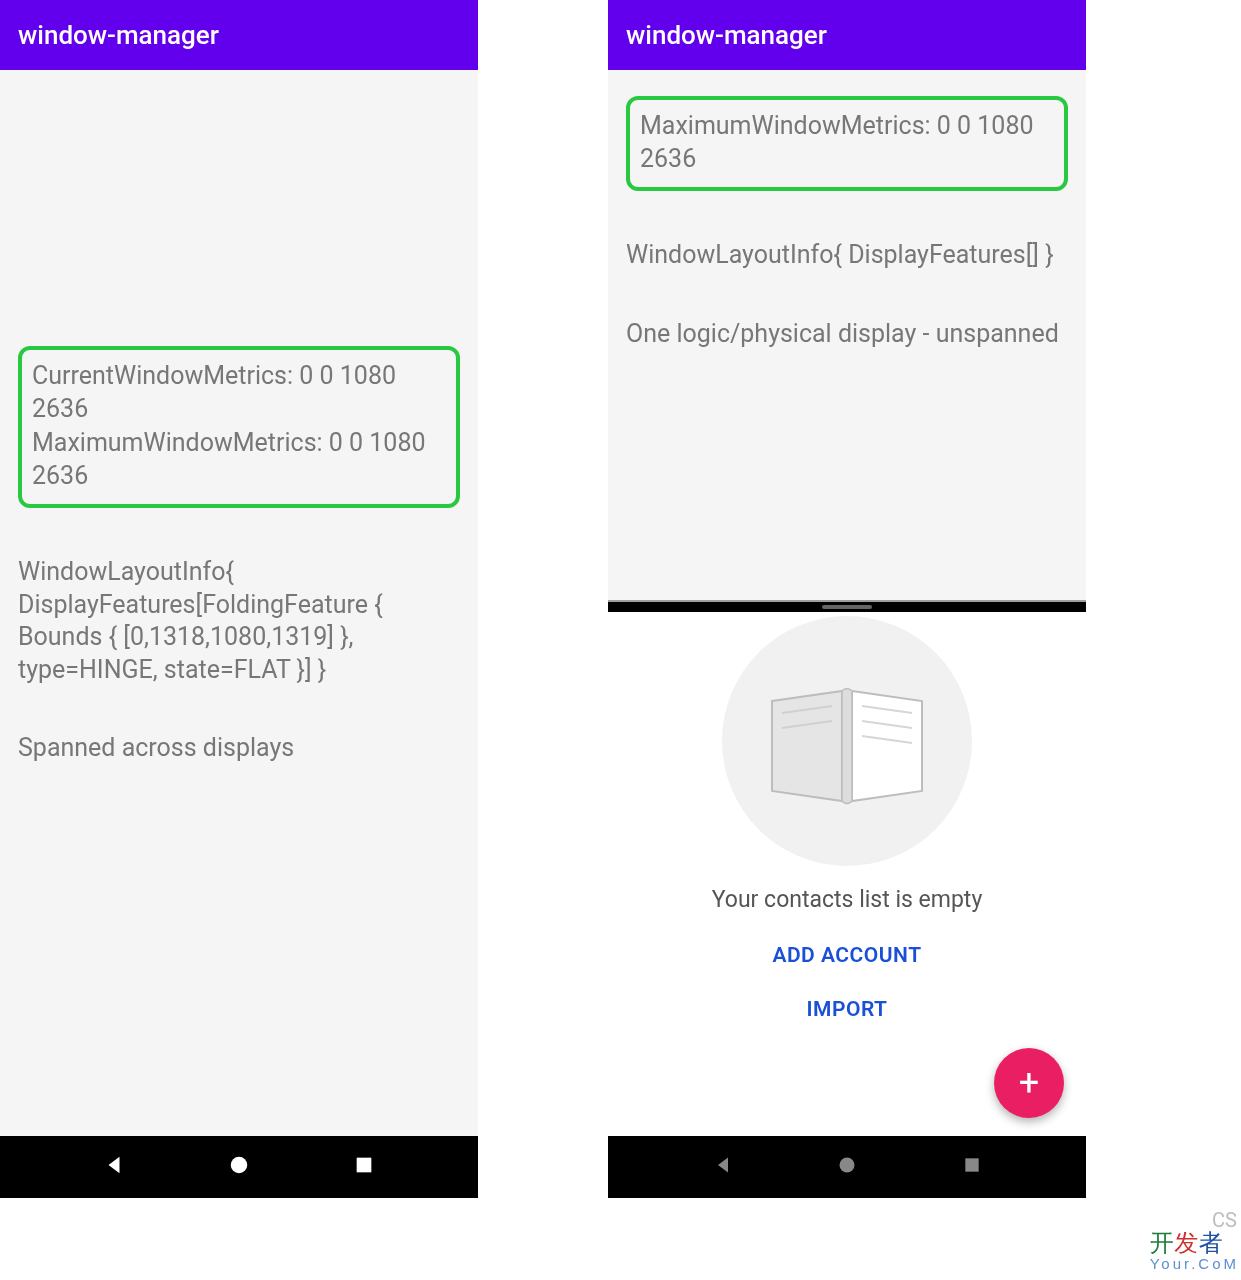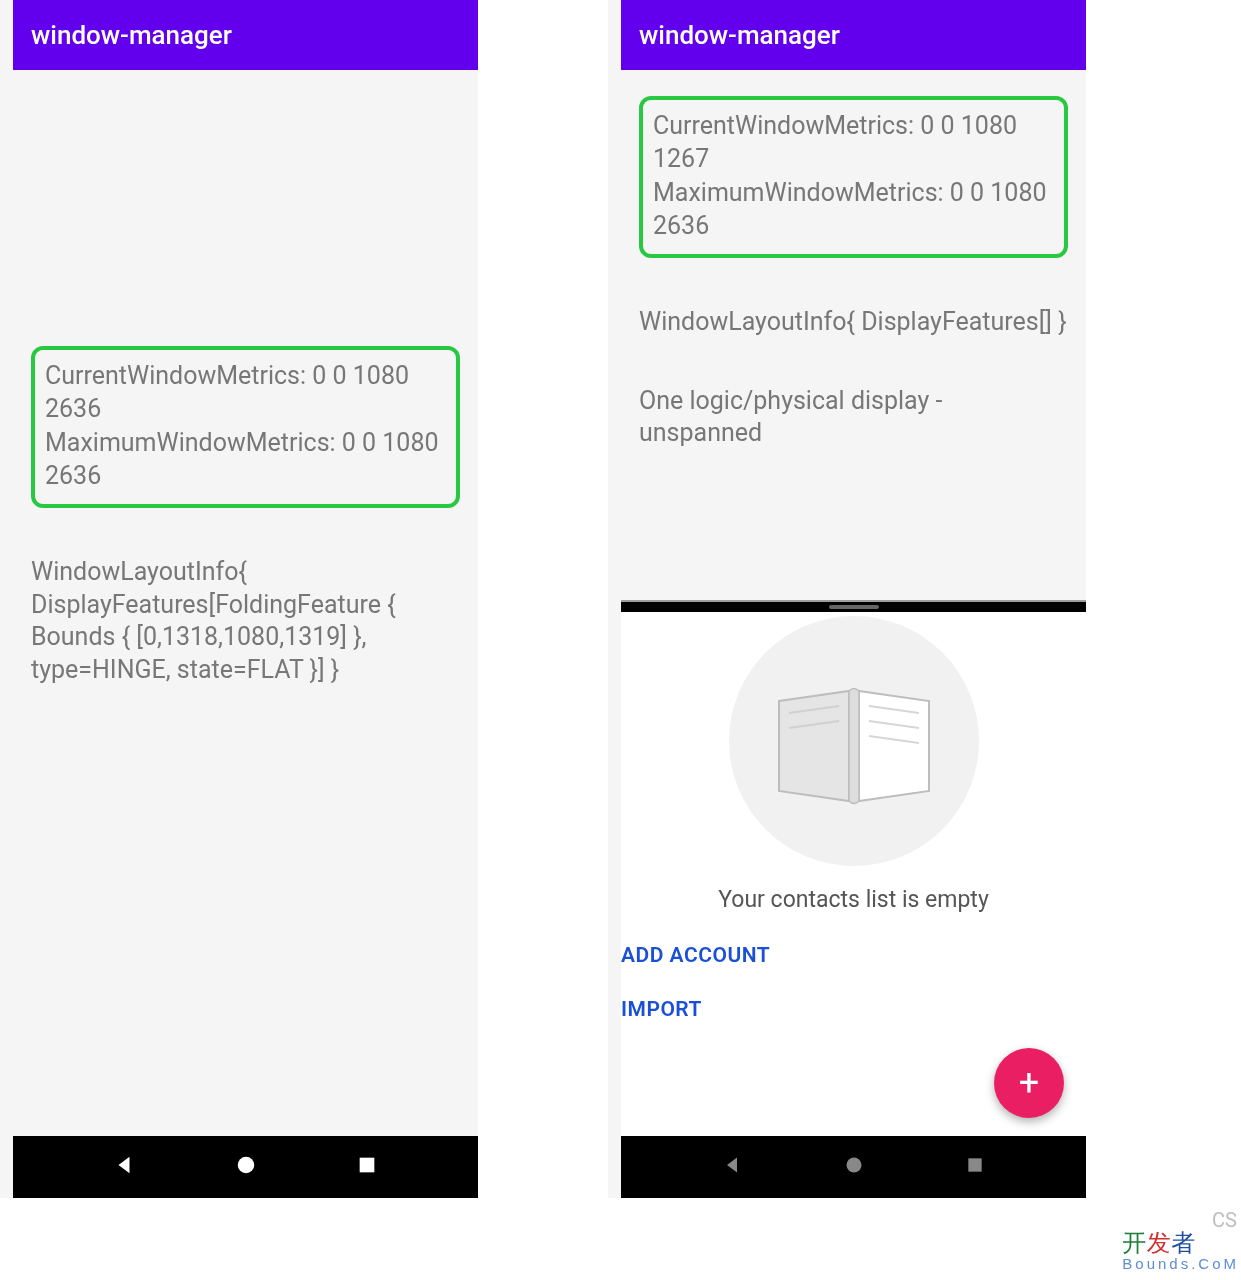--- a/index.html
+++ b/index.html
@@ -12,21 +12,20 @@
     overflow: hidden;
   }
   .phones { display: flex; gap: 110px; padding-left: 0px; }
   .phone {
     width: 478px;
     height: 1198px;
     background: #f5f5f5;
     position: relative;
     display: flex;
     flex-direction: column;
-    padding-left: 13px;
   }
   .phone.right { width: 478px; margin-left: 20px; }
   .appbar {
     background: #6200ee;
     color: #ffffff;
     padding: 20px 18px;
     font-size: 26px;
     font-weight: 500;
   }
   .content {
@@ -80,21 +79,21 @@
   .book-icon-wrap {
     display:flex; justify-content:center; padding-top:4px;
   }
   .book-bg {
     width: 250px; height:250px; border-radius:50%;
     background:#f1f1f1; display:flex; align-items:center; justify-content:center;
   }
   .empty-msg {
     text-align:center; color:#555; font-size:23px; margin-top:20px;
   }
-  .contacts-buttons { text-align:left; margin-top:28px; }
+  .contacts-buttons { text-align:center; margin-top:28px; }
   .contacts-buttons .btn {
     color:#1a4fd8; font-weight:600; font-size:21px; letter-spacing:0.5px;
     display:block; margin:30px auto; cursor:pointer;
   }
   .fab {
     position:absolute; right:22px; bottom:80px;
     width:70px; height:70px; border-radius:50%;
     background:#e91e63; color:#fff; font-size:36px;
     display:flex; align-items:center; justify-content:center;
     box-shadow:0 4px 10px rgba(0,0,0,0.3); cursor:pointer;
@@ -125,20 +124,21 @@
     <div class="appbar">
       <span>window-manager</span>
     </div>
     <div class="content">
       <div class="spacer-left"></div>
       <div class="green-box">
         <div class="metrics-line">CurrentWindowMetrics: 0 0 1080 2636</div>
         <div class="metrics-line">MaximumWindowMetrics: 0 0 1080 2636</div>
       </div>
       <div class="block">WindowLayoutInfo{ DisplayFeatures[FoldingFeature { Bounds { [0,1318,1080,1319] }, type=HINGE, state=FLAT }] }</div>
+      <div class="block">Spanned across displays</div>
     </div>
     <div class="navbar">
       <span>
         <svg width="22" height="22" viewBox="0 0 24 24">
             <path class="nav-icon" d="M18 3 L6 12 L18 21 Z"></path>
           </svg>
       </span>
       <span>
         <svg width="22" height="22" viewBox="0 0 24 24">
             <circle class="nav-icon" cx="12" cy="12" r="9"></circle>
@@ -152,21 +152,20 @@
     </div>
   </div>
 
   <div class="phone right">
     <div class="appbar">
       <span>window-manager</span>
     </div>
     <div class="content" style="padding-bottom:0;">
       <div style="height:10px;"></div>
       <div class="green-box">
-        <div class="metrics-line">CurrentWindowMetrics: 0 0 1080 1267</div>
         <div class="metrics-line">MaximumWindowMetrics: 0 0 1080 2636</div>
       </div>
       <div class="block">WindowLayoutInfo{ DisplayFeatures[] }</div>
       <div class="block">One logic/physical display - unspanned</div>
     </div>
 
     <div class="contacts-window">
       <div class="notch-bar">
         <div class="notch-handle"></div>
       </div>
@@ -212,14 +211,14 @@
     </div>
   </div>
 
 </div>
 
 <span class="watermark-cs">CS</span>
 <div class="watermark-devze">
   <span>
     <span class="dvz1">开</span><span class="dvz2">发</span><span class="dvz3">者</span>
   </span>
-  <span class="sub">Bounds.CoM</span>
+  <span class="sub">Your.CoM</span>
 </div>
 
 </body></html>

